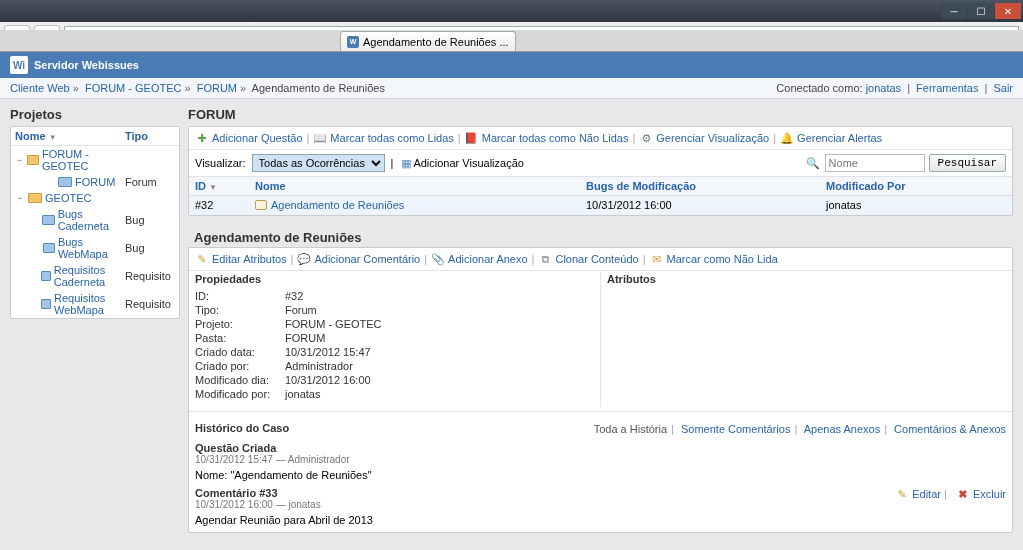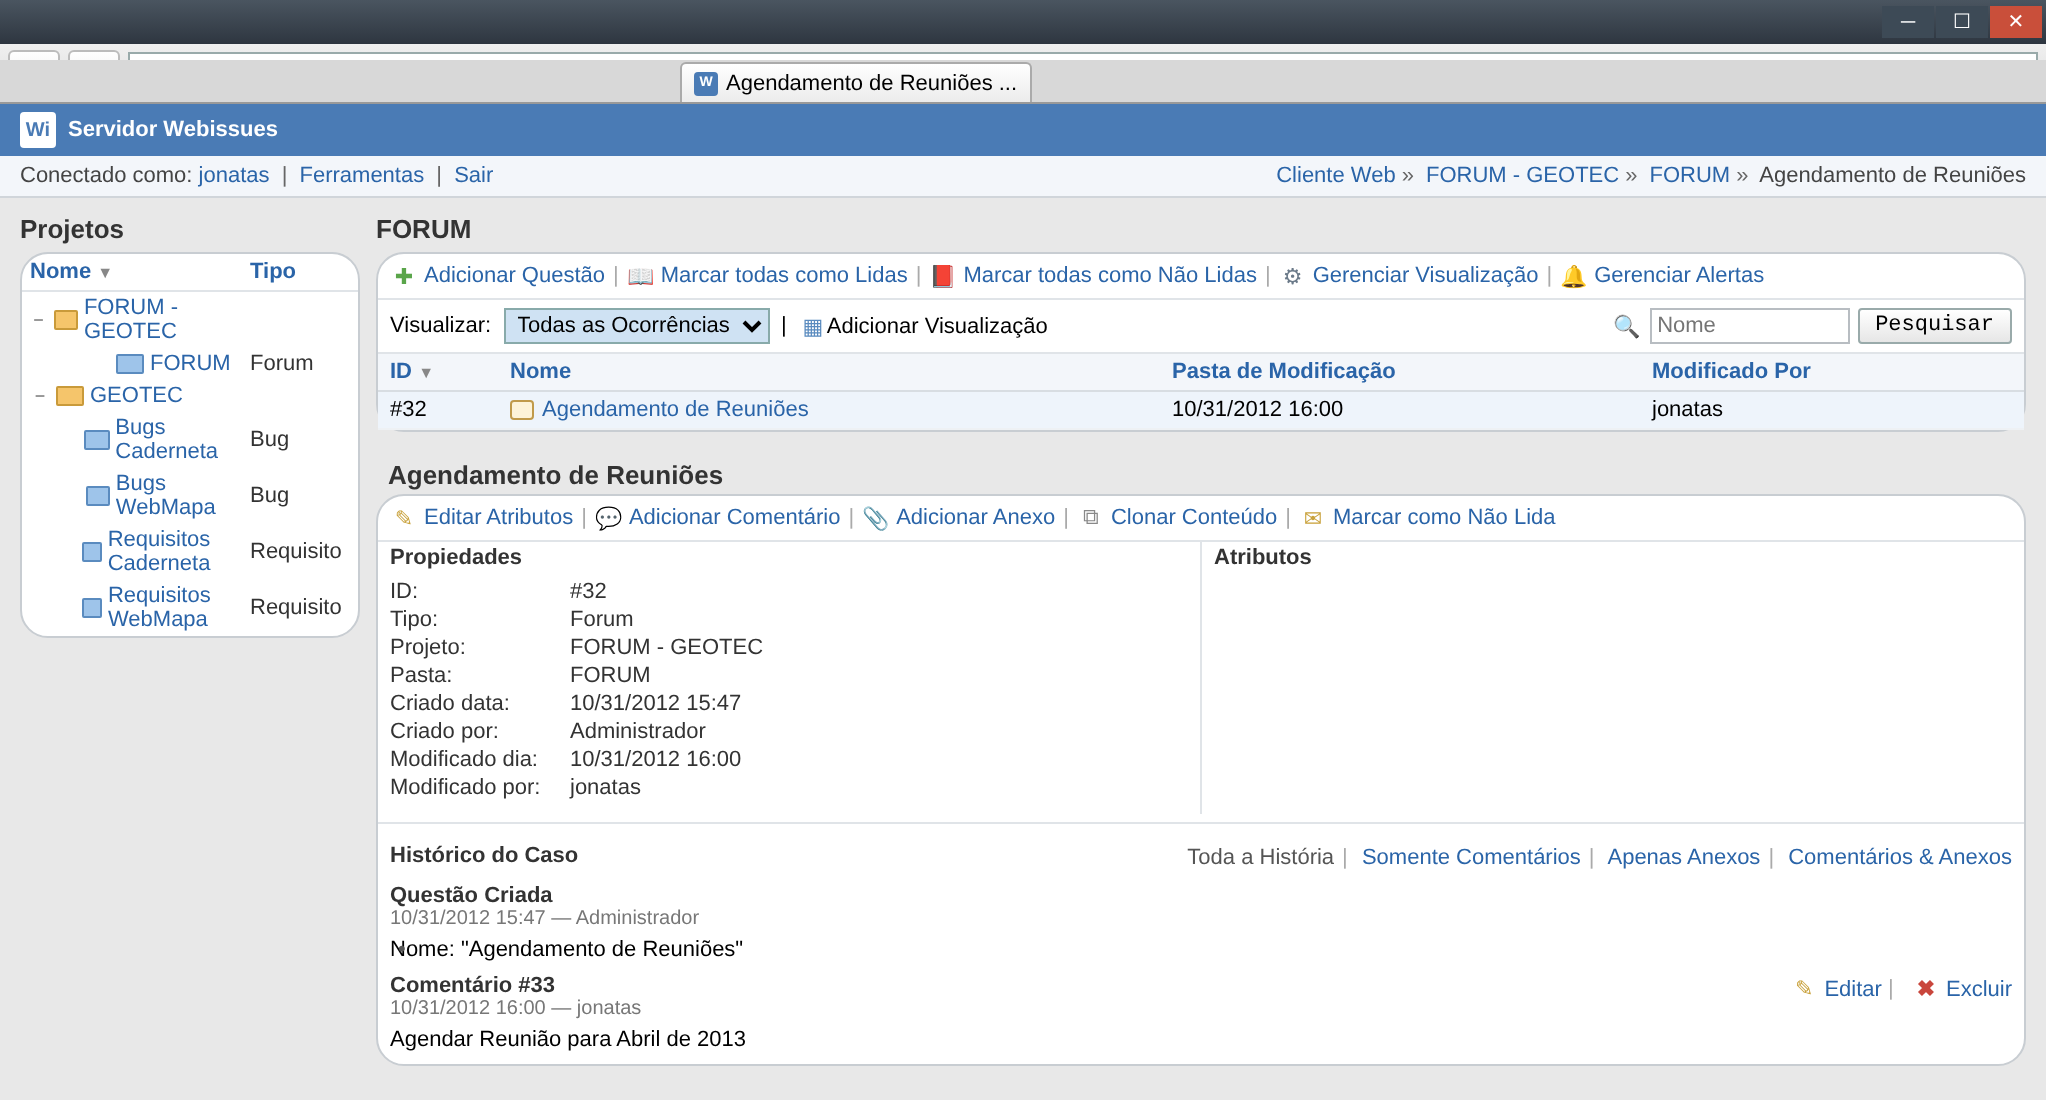--- a/index.html
+++ b/index.html
@@ -31,21 +31,21 @@
 
 .crumb-bar { background:#f3f6fa; border-bottom:1px solid #d0d5da; padding:4px 10px; display:flex; justify-content:space-between; font-size:11px; color:#444; }
 .crumb-bar a, .crumb-bar span.link { color:#2a64a8; cursor:pointer; }
 .crumb-bar .sep { color:#666; margin:0 3px; }
 
 .page { display:flex; padding:8px 10px; gap:8px; height:calc(550px - 22px - 30px - 22px - 26px - 22px); }
 .sidebar { width:170px; }
 .main { flex:1; }
 
 .panel-title { font-size:13px; font-weight:bold; color:#333; margin-bottom:4px; }
-.box { background:#fff; border:1px solid #c8cdd2; border-radius:14px; }
+.box { background:#fff; border:1px solid #c8cdd2; border-radius:2px; }
 
 .tree-head { display:flex; font-weight:bold; color:#2a64a8; padding:3px 4px; border-bottom:1px solid #e0e4e8; }
 .tree-head .c1 { flex:1; cursor:pointer; }
 .tree-head .c2 { width:50px; }
 .tree-row { display:flex; align-items:center; padding:2px 4px; }
 .tree-row .c1 { flex:1; display:flex; align-items:center; gap:3px; }
 .tree-row .c2 { width:50px; color:#333; }
 .tree-row a { color:#2a64a8; text-decoration:none; cursor:pointer; }
 .tw { width:10px; display:inline-block; text-align:center; color:#666; font-size:9px; }
 .fico { width:14px; height:10px; background:#f5c56b; border:1px solid #c99a3a; border-radius:1px; display:inline-block; position:relative; }
@@ -134,33 +134,33 @@
 
 <div class="app-header">
   <div class="brand">
     <span class="logo">Wi</span>
     <span>Servidor Webissues</span>
   </div>
 </div>
 
 <div class="crumb-bar">
   <div>
+    <span class="link">Cliente Web</span><span class="sep">»</span>
+    <span class="link">FORUM - GEOTEC</span><span class="sep">»</span>
+    <span class="link">FORUM</span><span class="sep">»</span>
+    <span>Agendamento de Reuniões</span>
+  </div>
+  <div>
     <span>Conectado como:</span>
     <span class="link">jonatas</span>
     <span class="sep">|</span>
     <span class="link">Ferramentas</span>
     <span class="sep">|</span>
     <span class="link">Sair</span>
   </div>
-  <div>
-    <span class="link">Cliente Web</span><span class="sep">»</span>
-    <span class="link">FORUM - GEOTEC</span><span class="sep">»</span>
-    <span class="link">FORUM</span><span class="sep">»</span>
-    <span>Agendamento de Reuniões</span>
-  </div>
 </div>
 
 <div class="page">
 
   <div class="sidebar">
     <div class="panel-title">Projetos</div>
     <div class="box">
       <div class="tree-head">
         <div class="c1"><span>Nome</span> <span style="font-size:8px;color:#888">▼</span></div>
         <div class="c2">Tipo</div>
@@ -262,21 +262,21 @@
         <a><span class="ico ico-view">▦</span><span>Adicionar Visualização</span></a>
         <div class="search">
           <span class="ico ico-search">🔍</span>
           <input type="text" placeholder="Nome" style="">
           <button>Pesquisar</button>
         </div>
       </div>
       <div class="grid-head">
         <div class="gc-id"><span>ID</span> <span style="font-size:8px;color:#888">▼</span></div>
         <div class="gc-name">Nome</div>
-        <div class="gc-date">Pasta de Modificação</div>
+        <div class="gc-date">Bugs de Modificação</div>
         <div class="gc-by">Modificado Por</div>
       </div>
       <div class="grid-row">
         <div class="gc-id">#32</div>
         <div class="gc-name">
             <span class="bubble"></span>
             <a>Agendamento de Reuniões</a>
           </div>
         <div class="gc-date">10/31/2012 16:00</div>
         <div class="gc-by">jonatas</div>

